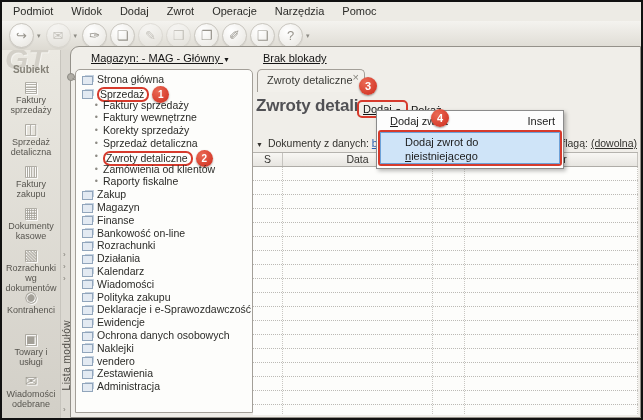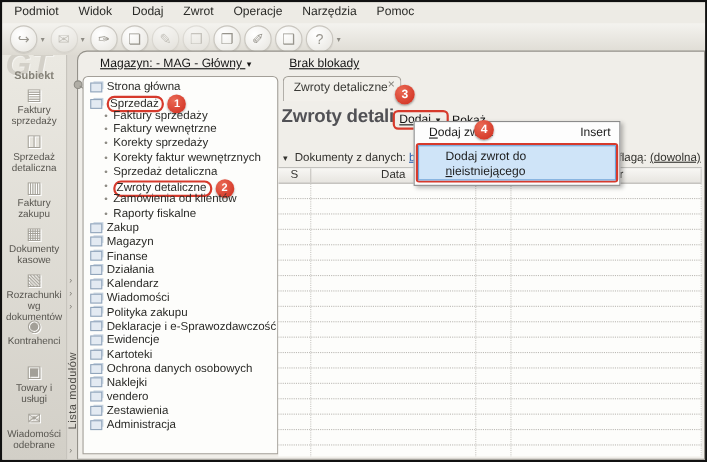--- a/index.html
+++ b/index.html
@@ -224,35 +224,35 @@
     </div>
 
     <div id="pin"></div>
 
     <div id="treepanel">
         <div class="trow"><span class="ticon"></span><span>Strona główna</span></div>
         <div class="trow"><span class="ticon"></span><span class="ann-rect">Sprzedaż</span><span class="badge">1</span></div>
         <div class="trow"><span class="tbullet">•</span><span>Faktury sprzedaży</span></div>
         <div class="trow"><span class="tbullet">•</span><span>Faktury wewnętrzne</span></div>
         <div class="trow"><span class="tbullet">•</span><span>Korekty sprzedaży</span></div>
-        <div class="trow"><span class="tbullet">•</span><span>Korekty faktur wewnętrznych</span></div>
         <div class="trow"><span class="tbullet">•</span><span>Sprzedaż detaliczna</span></div>
         <div class="trow"><span class="tbullet">•</span><span class="ann-rect">Zwroty detaliczne</span><span class="badge">2</span></div>
         <div class="trow"><span class="tbullet">•</span><span>Zamówienia od klientów</span></div>
         <div class="trow"><span class="tbullet">•</span><span>Raporty fiskalne</span></div>
         <div class="trow"><span class="ticon"></span><span>Zakup</span></div>
         <div class="trow"><span class="ticon"></span><span>Magazyn</span></div>
         <div class="trow"><span class="ticon"></span><span>Finanse</span></div>
+        <div class="trow"><span class="ticon"></span><span>Bankowość on-line</span></div>
+        <div class="trow"><span class="ticon"></span><span>Rozrachunki</span></div>
         <div class="trow"><span class="ticon"></span><span>Działania</span></div>
         <div class="trow"><span class="ticon"></span><span>Kalendarz</span></div>
         <div class="trow"><span class="ticon"></span><span>Wiadomości</span></div>
         <div class="trow"><span class="ticon"></span><span>Polityka zakupu</span></div>
         <div class="trow"><span class="ticon"></span><span>Deklaracje i e-Sprawozdawczość</span></div>
         <div class="trow"><span class="ticon"></span><span>Ewidencje</span></div>
-        <div class="trow"><span class="ticon"></span><span>Kartoteki</span></div>
         <div class="trow"><span class="ticon"></span><span>Ochrona danych osobowych</span></div>
         <div class="trow"><span class="ticon"></span><span>Naklejki</span></div>
         <div class="trow"><span class="ticon"></span><span>vendero</span></div>
         <div class="trow"><span class="ticon"></span><span>Zestawienia</span></div>
         <div class="trow"><span class="ticon"></span><span>Administracja</span></div>
       </div>
 
     <div id="tab">
       <span>Zwroty detaliczne</span>
       <span id="tab-close">×</span>

